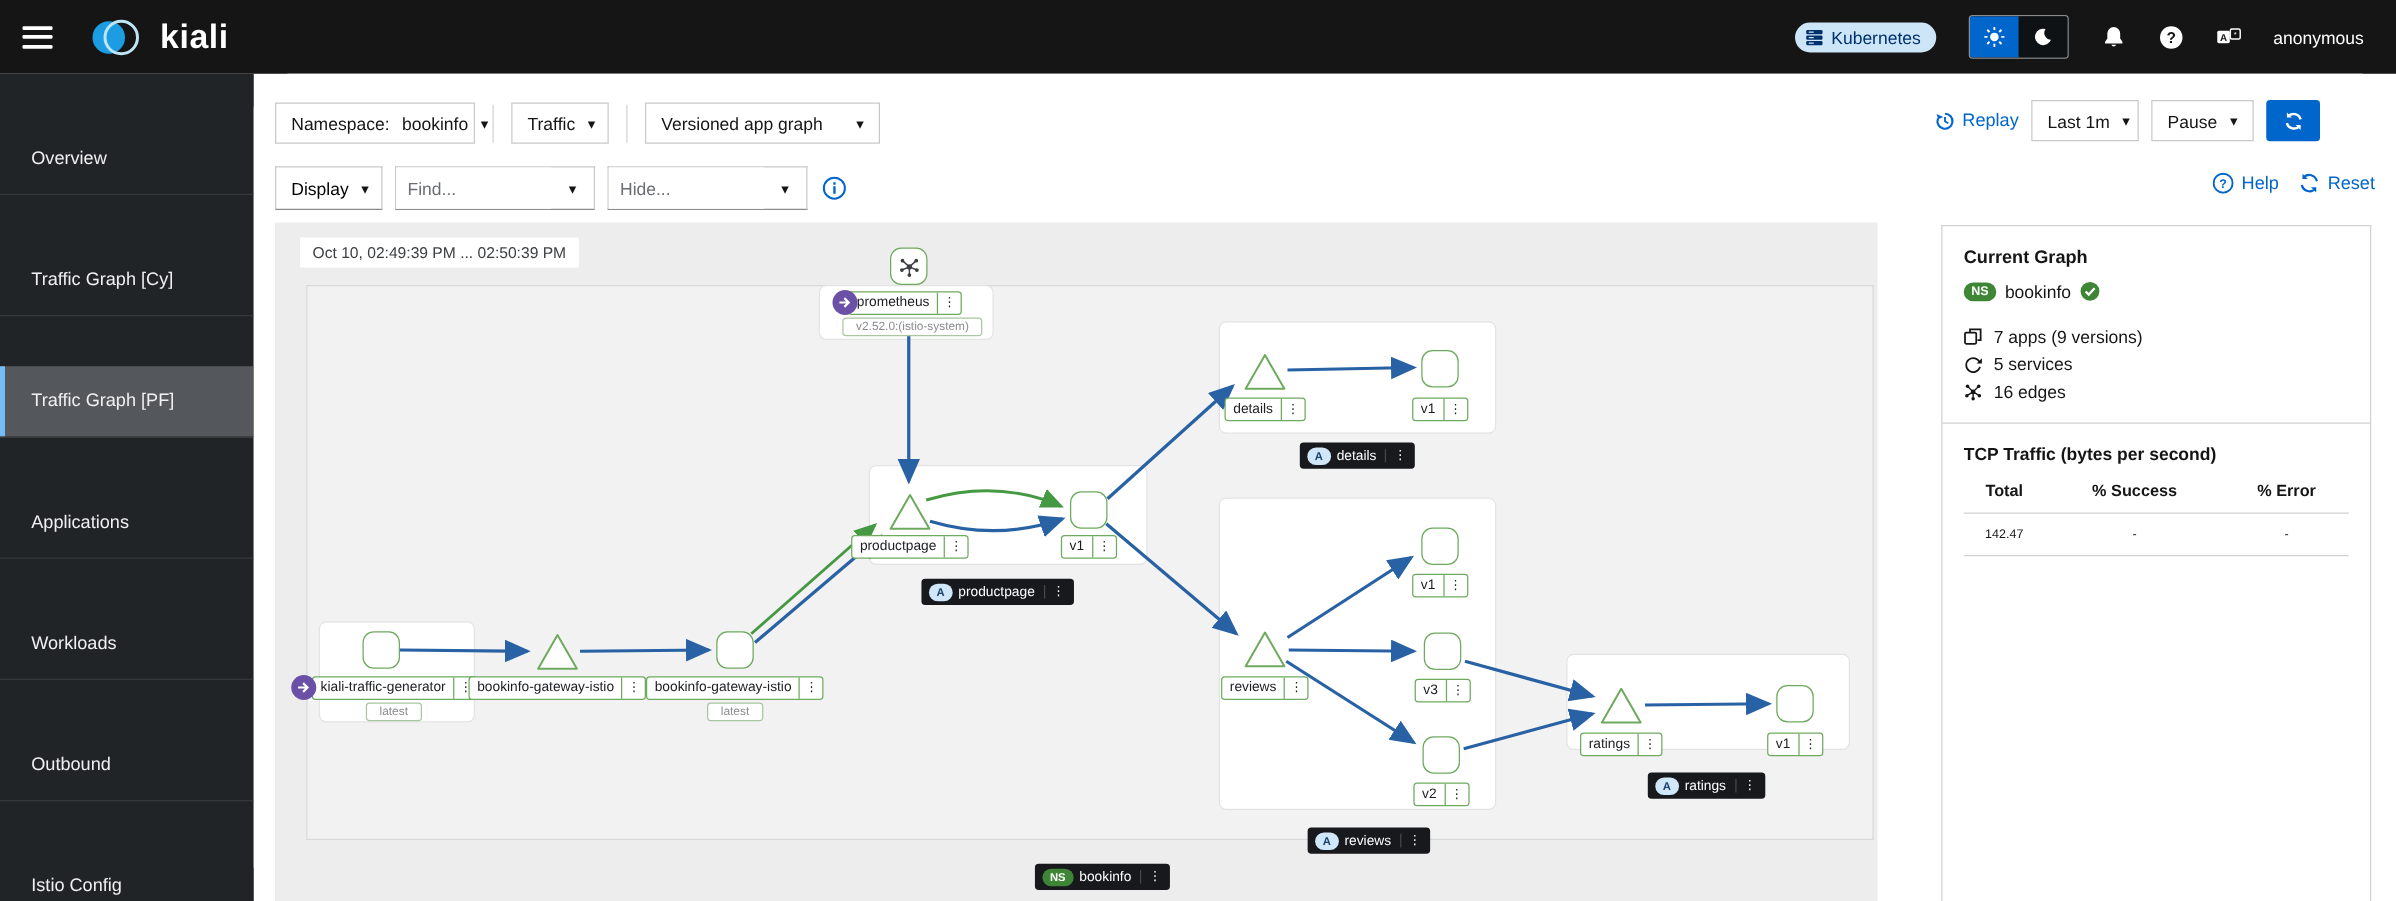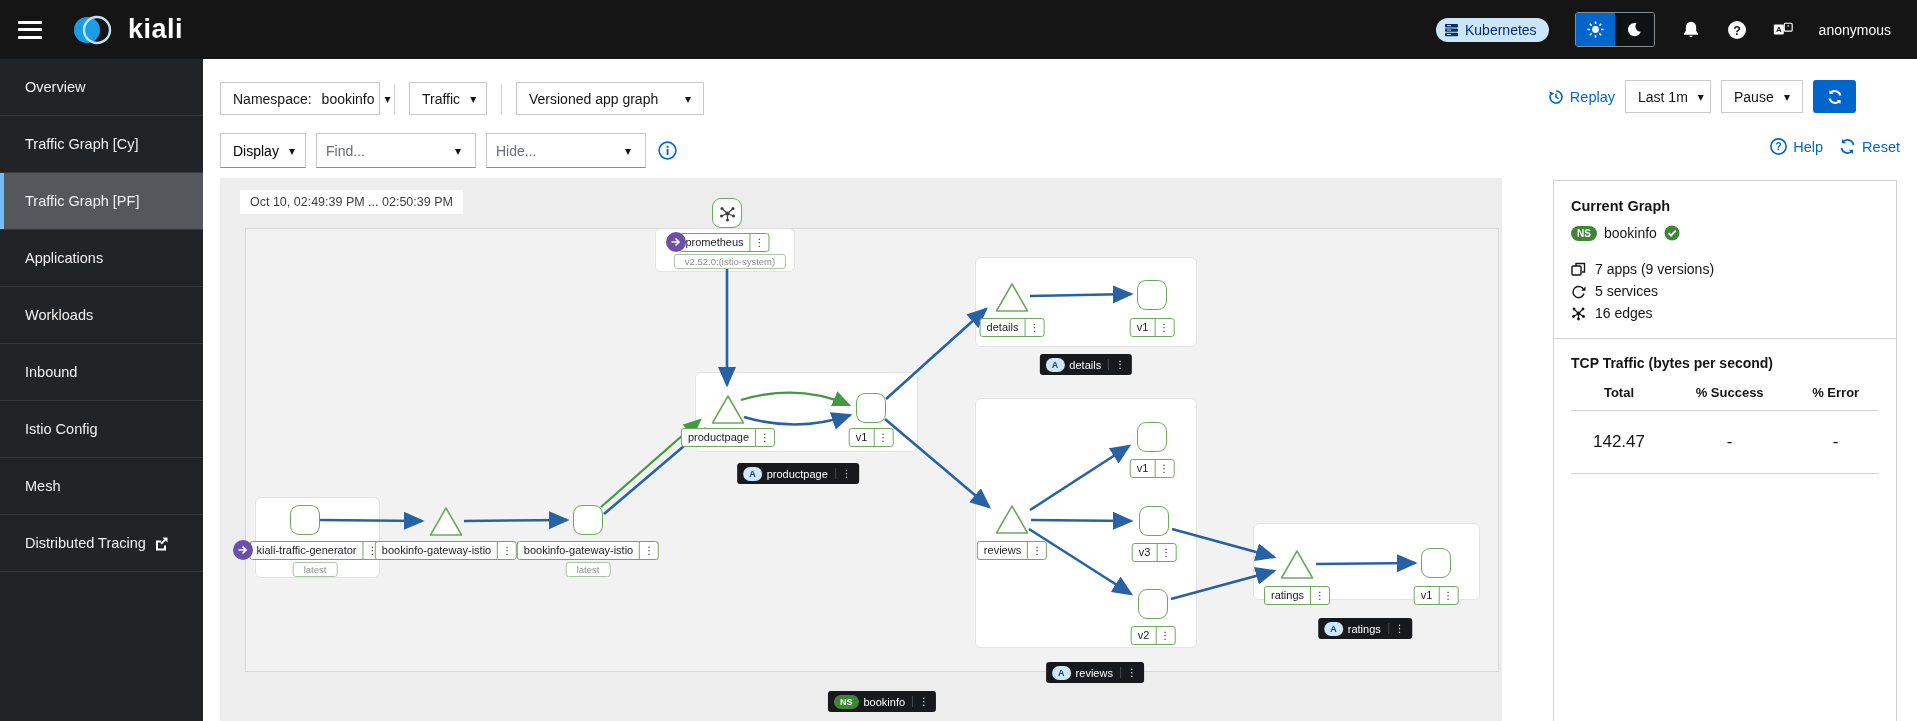--- a/index.html
+++ b/index.html
@@ -16,21 +16,21 @@
   .k8s-pill { display:flex; align-items:center; gap:6px; background:#cce6f8; color:#00306b; border-radius:13px; padding:4px 12px 4px 8px; font-size:14px; cursor:pointer; }
   .theme-toggle { display:flex; border:1px solid #8a8d90; border-radius:3px; overflow:hidden; }
   .theme-seg { width:39px; height:33px; display:flex; align-items:center; justify-content:center; cursor:pointer; }
   .theme-sun { background:#0066cc; }
   .theme-moon { background:#0f1214; }
   .hdr-icon { width:20px; height:20px; display:flex; align-items:center; justify-content:center; cursor:pointer; }
   .hdr-user { color:#fff; font-size:14px; }
 
   
   #side { position:absolute; left:0; top:59px; width:203px; bottom:0; background:#212427; }
-  .nav-item { position:relative; height:57px; display:flex; align-items:center; padding-left:25px; color:#f0f0f0; font-size:14.5px; border-bottom:1px solid #35383b; cursor:pointer; }
+  .nav-item { position:relative; height:57px; display:flex; align-items:center; padding-left:25px; color:#f0f0f0; font-size:14.5px; border-bottom:1px solid #35383b; cursor:pointer;margin-top:40px; }
   .nav-item.active { background:#54585c; }
   .nav-item.active::before { content:""; position:absolute; left:0; top:0; bottom:0; width:4px; background:#73bcf7; }
   .ext-ic { margin-left:8px; }
 
   
   #main { position:absolute; left:203px; top:59px; right:0; bottom:0; background:#fff;border-radius:28px; }
 
   .row1 { position:absolute; left:17px; top:23px; display:flex; align-items:center; }
   .dd { display:flex; align-items:center; gap:10px; height:33px; border:1px solid #c9c9c9; background:#fff; padding:0 12px; font-size:14px; color:#151515; cursor:pointer; white-space:nowrap; }
   .caret { font-size:12px; color:#151515; }
@@ -76,21 +76,21 @@
   .nspill { background:#3e8635; color:#fff; border-radius:9px; font-size:10px; font-weight:bold; padding:2px 6px; }
   .p-stats { margin-top:17px; }
   .p-stat { display:flex; align-items:center; gap:9px; font-size:14px; color:#151515; line-height:22px; }
   .p-div { height:1px; background:#d2d2d2; margin:14px -17px 0 -17px; }
   .p-tabs { display:flex; border-bottom:1px solid #d2d2d2; margin-top:2px; }
   .p-tab { width:103px; text-align:center; font-size:14px; color:#6a6e73; padding:12px 0 10px; cursor:pointer; border-bottom:3px solid transparent; }
   .p-tab.active { color:#151515; border-bottom-color:#0066cc; }
   .p-tcp { font-size:14px; font-weight:bold; color:#151515; margin-top:16px; }
   .p-table { width:100%; border-collapse:collapse; margin-top:6px; }
   .p-table th { font-size:13px; color:#151515; font-weight:bold; text-align:center; padding:8px 0 10px; }
-  .p-table td { font-size:17px; color:#151515; text-align:center; padding:21px 0; border-top:1px solid #d2d2d2; border-bottom:1px solid #d2d2d2; }
+  .p-table td { font-size:10px; color:#151515; text-align:center; padding:11px 0; border-top:1px solid #d2d2d2; border-bottom:1px solid #d2d2d2; }
 </style>
 </head>
 <body>
 
 <div id="root">
 
   <div id="hdr">
     <div class="burger">
         <span></span>
         <span></span>
@@ -171,21 +171,21 @@
     <div class="nav-item active">
         <span>Traffic Graph [PF]</span>
       </div>
     <div class="nav-item">
         <span>Applications</span>
       </div>
     <div class="nav-item">
         <span>Workloads</span>
       </div>
     <div class="nav-item">
-        <span>Inbound</span>
+        <span>Outbound</span>
       </div>
     <div class="nav-item">
         <span>Istio Config</span>
       </div>
     <div class="nav-item">
         <span>Mesh</span>
       </div>
     <div class="nav-item">
       <span>Distributed Tracing</span>
       <svg class="ext-ic" width="15" height="15" viewBox="0 0 15 15">

